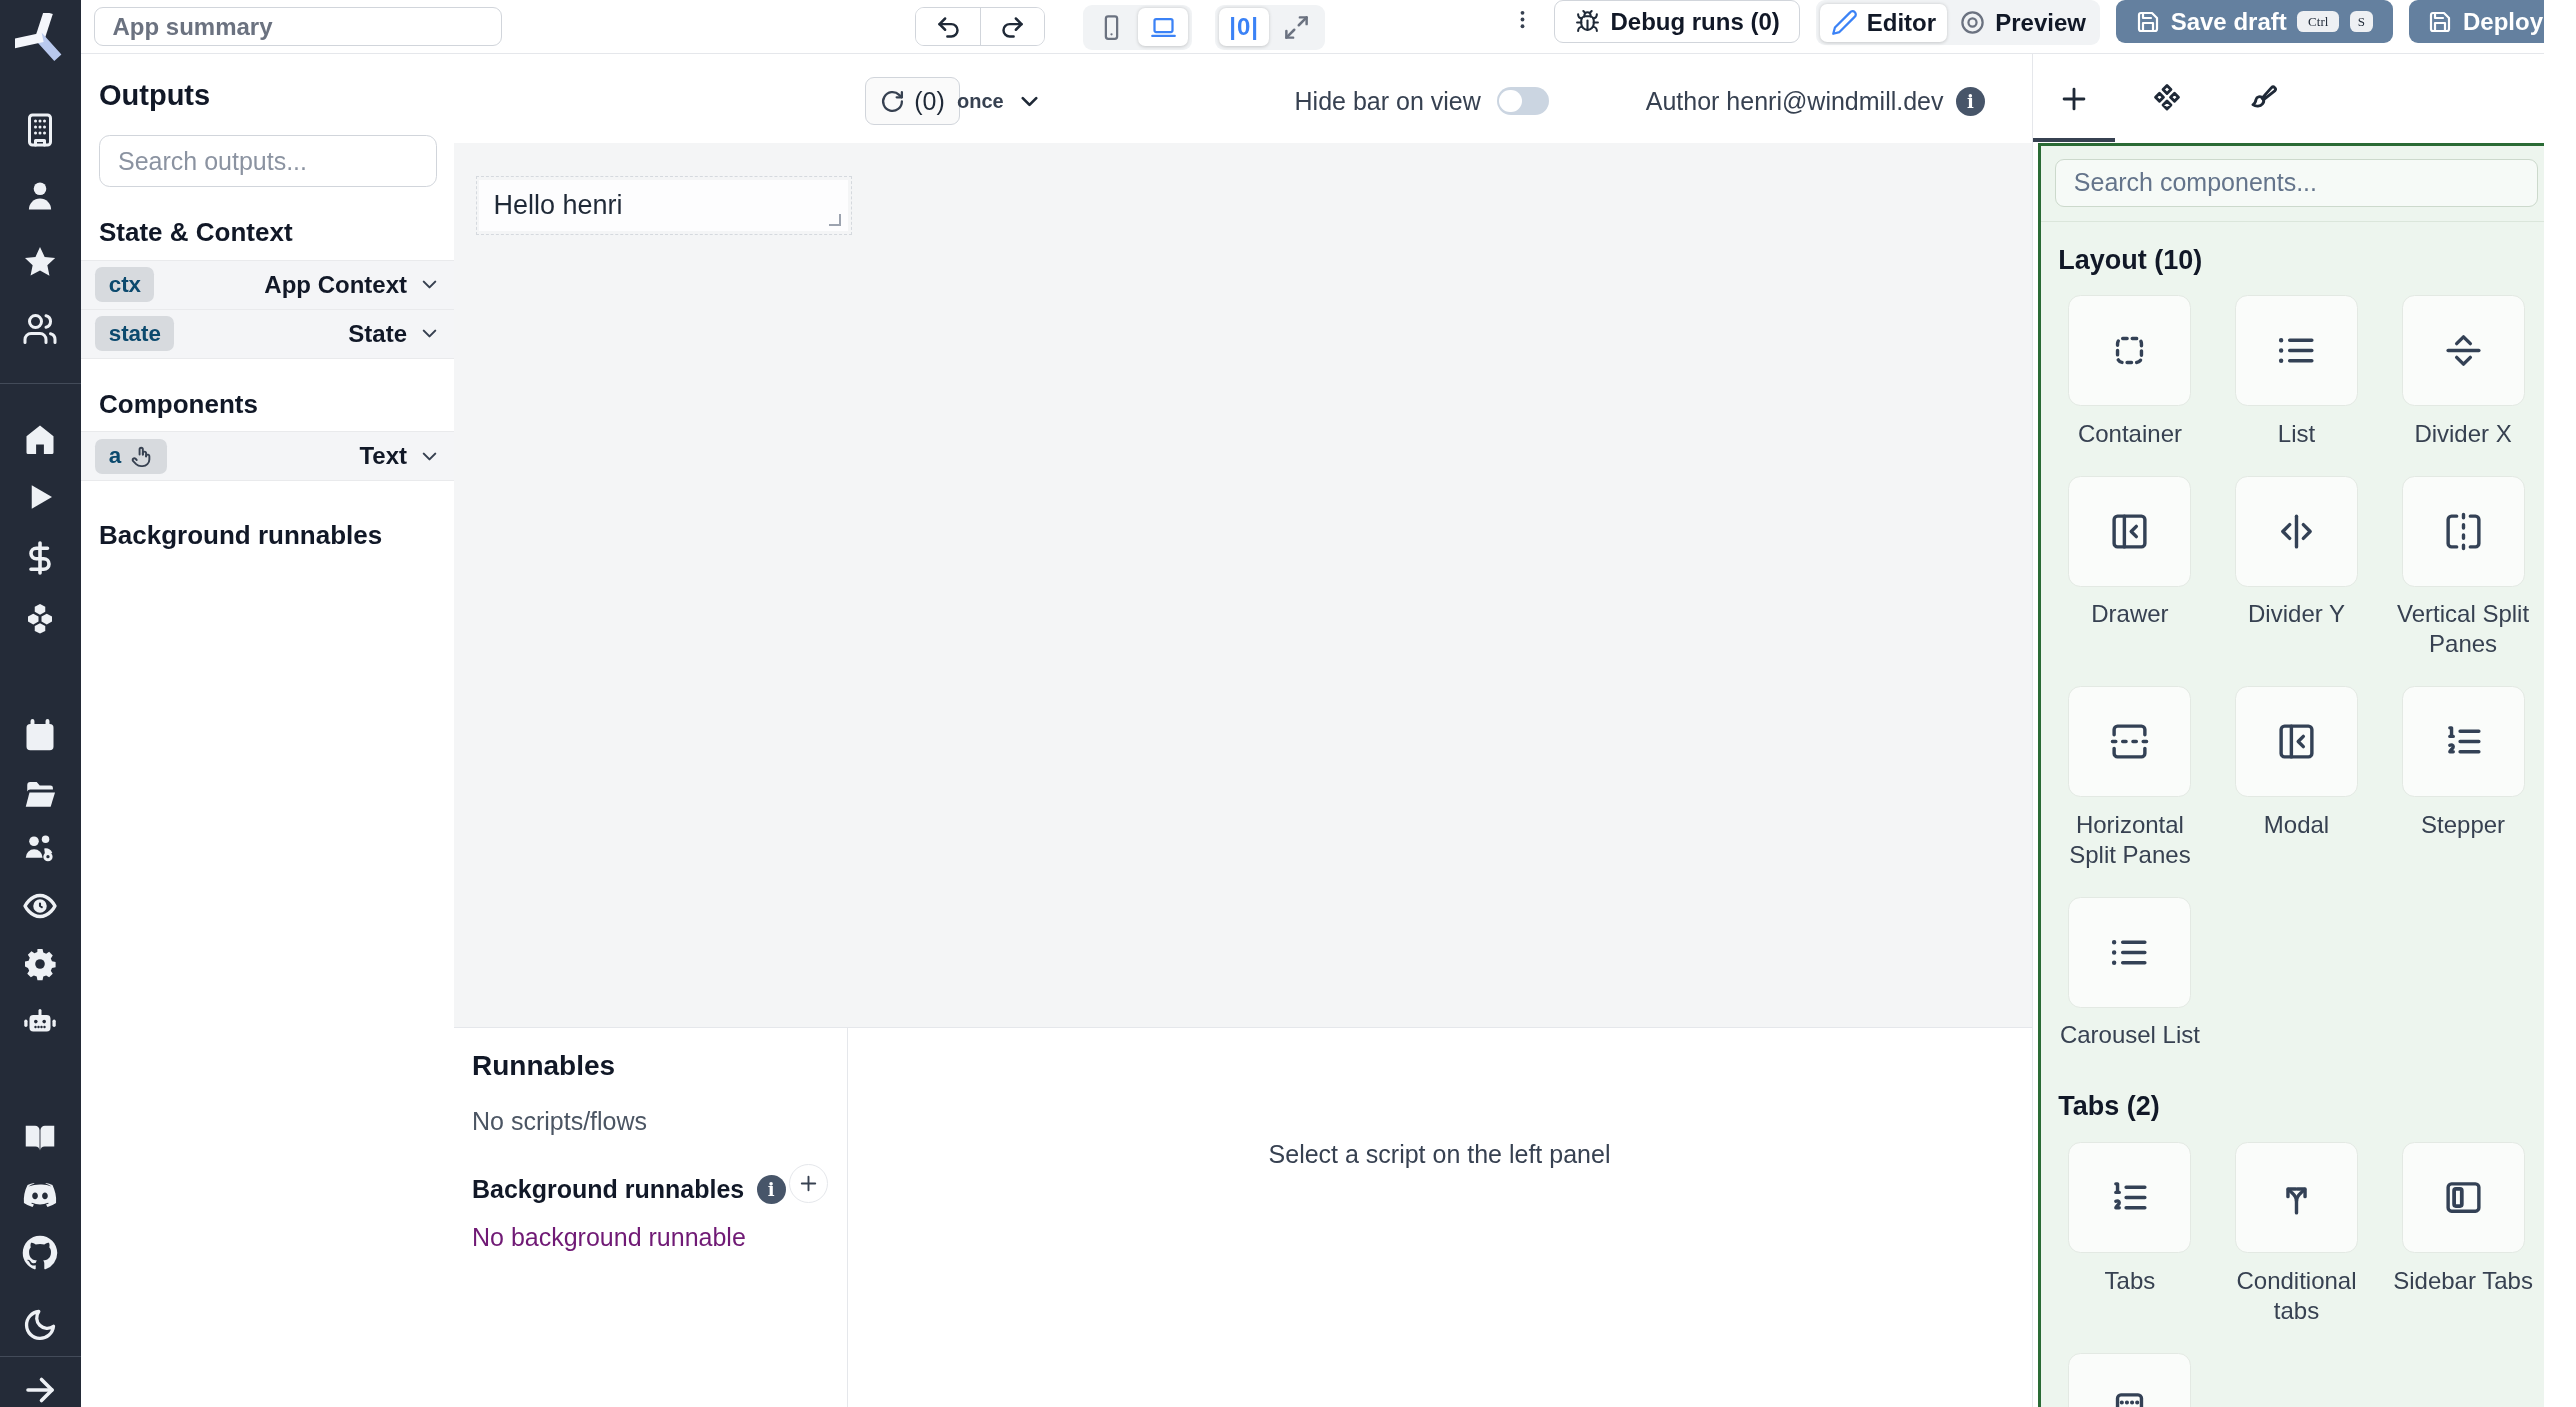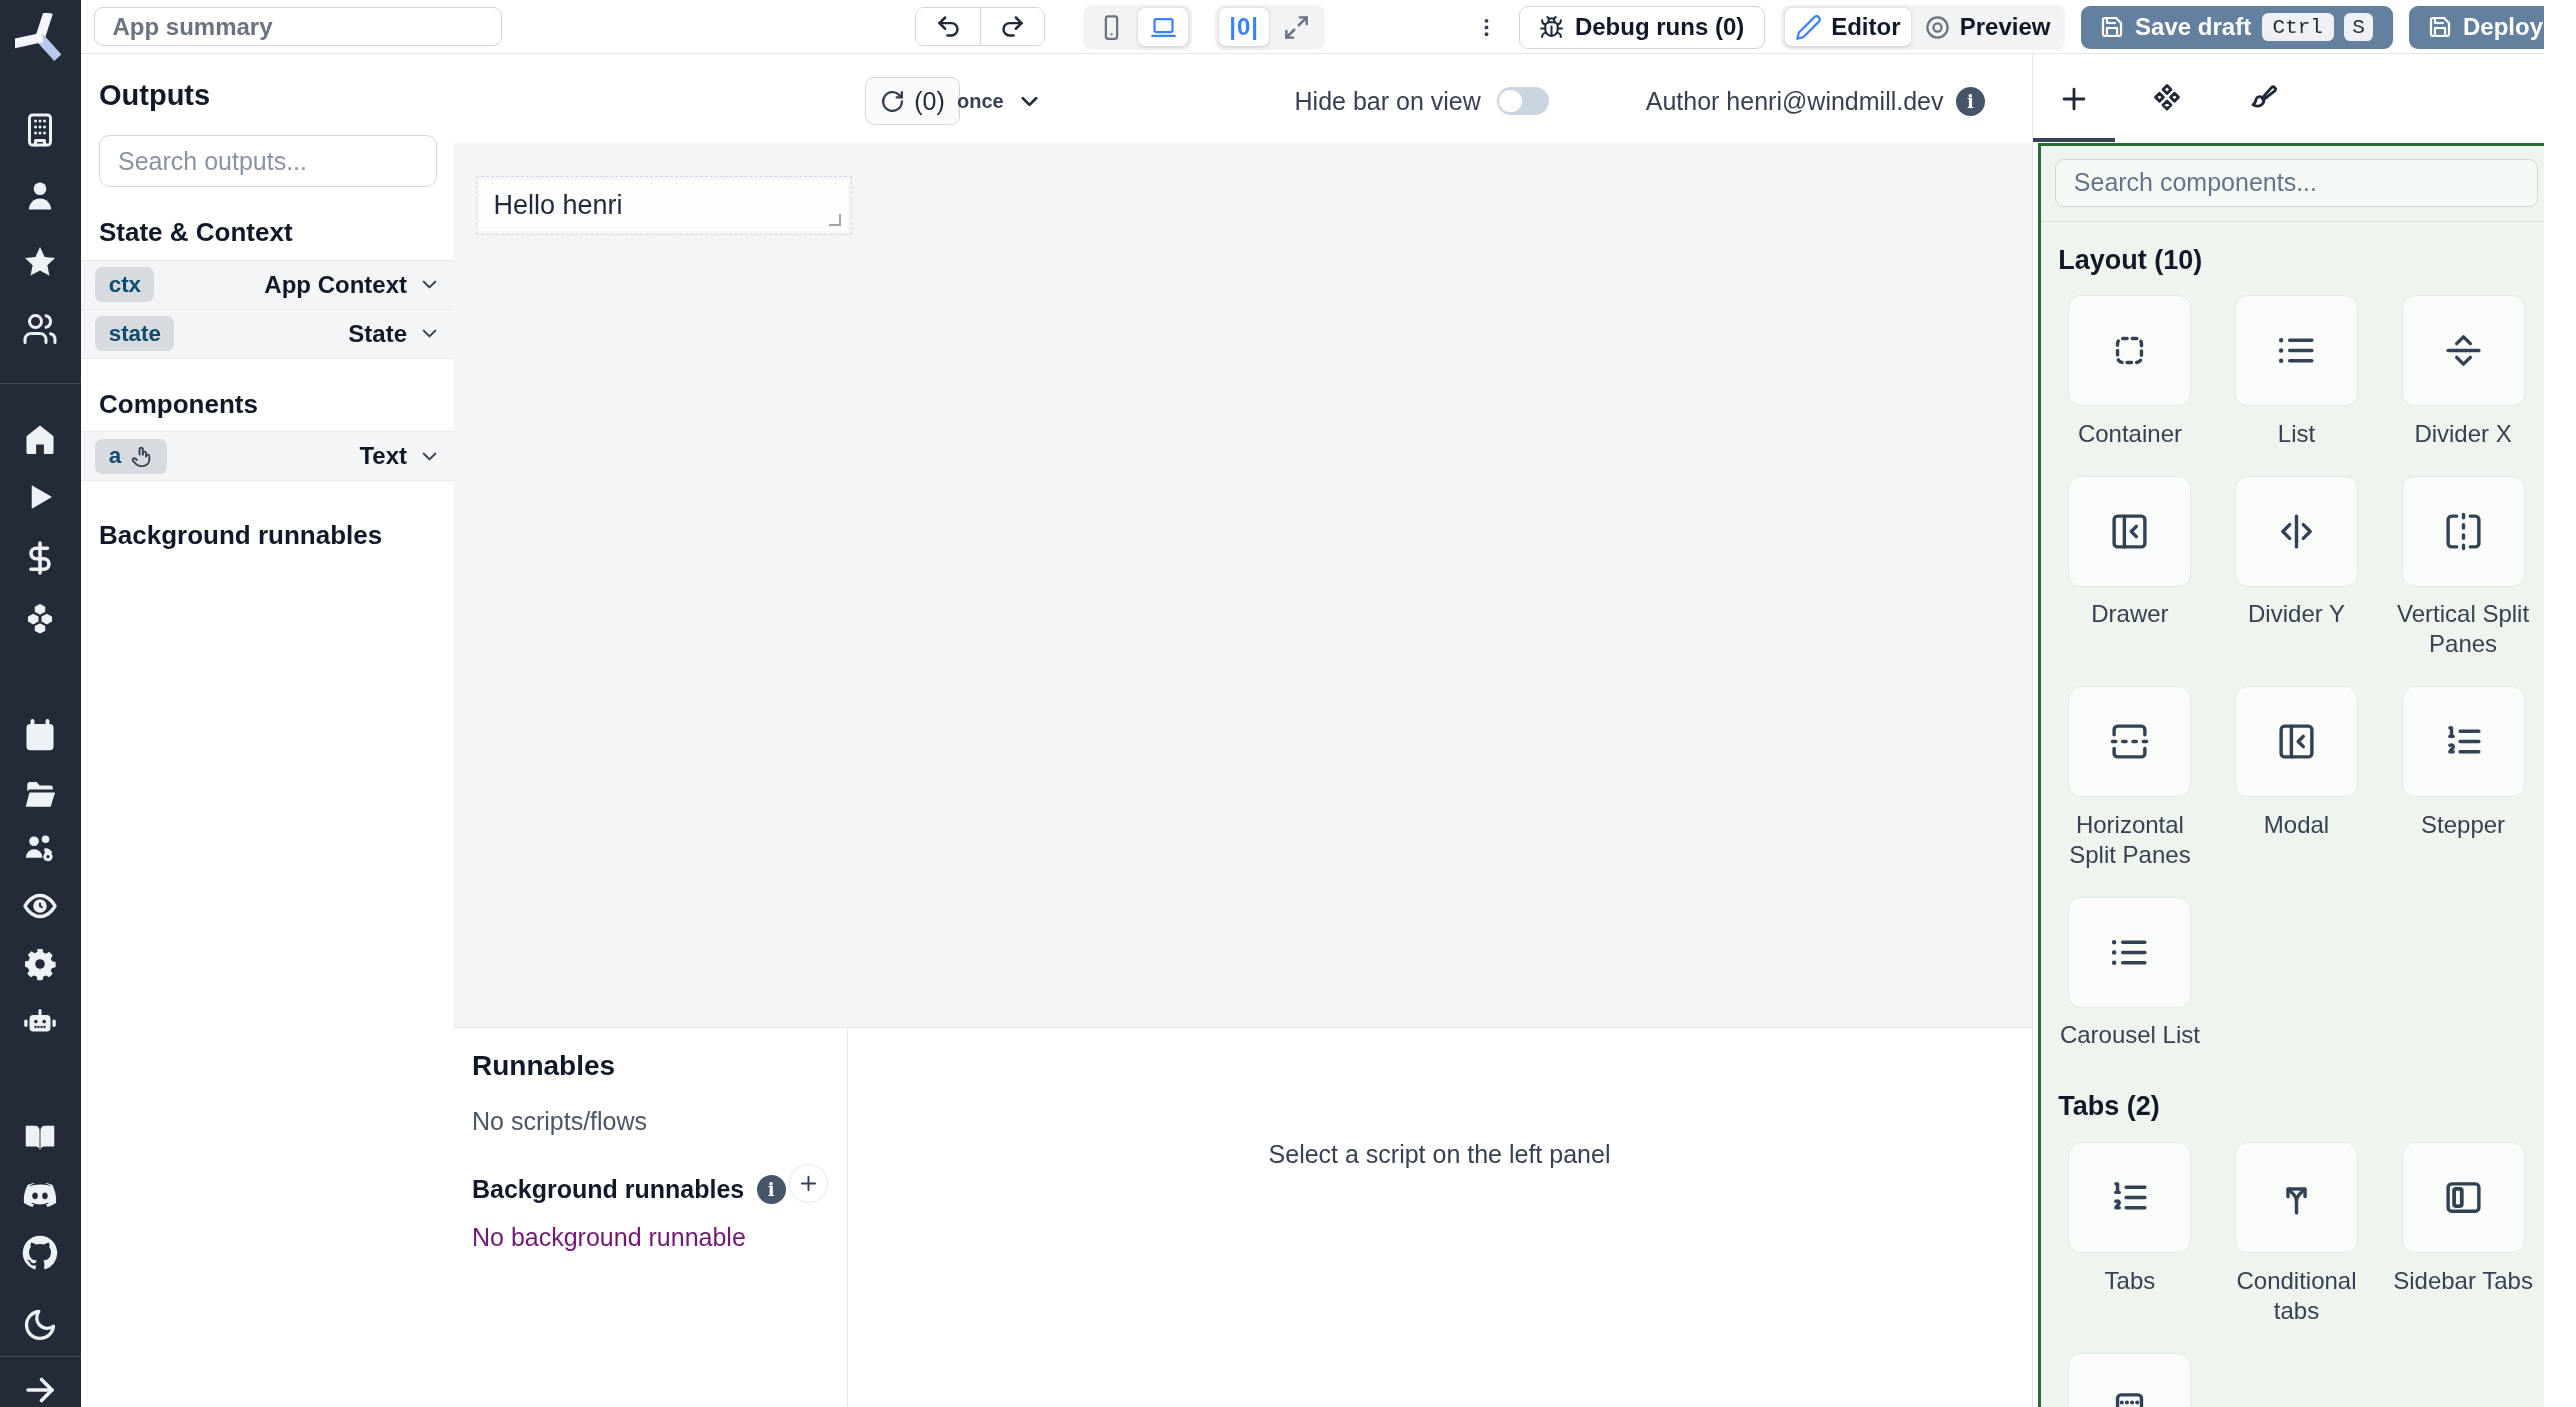--- a/index.html
+++ b/index.html
@@ -11,42 +11,42 @@
   .rail { position:absolute; left:0; top:0; width:81px; height:1408px; background:#242b38; z-index:30; }
   .rail-item { position:absolute; left:20.6px; width:39px; height:39px; color:#eef1f5; display:flex; align-items:center; justify-content:center; cursor:pointer; }
   .rail-item svg { width:36px; height:36px; }
   .rail-logo { position:absolute; left:15px; top:12.5px; width:50px; height:50px; }
   .rail-div { position:absolute; left:0; width:81px; height:0; border-top:0.9px solid #434b59; }
 
   
   .topbar { position:absolute; left:81px; top:0; width:2496px; height:54px; background:#fff; border-bottom:0.9px solid #e5e7eb; z-index:20; }
   .summary-input { position:absolute; left:12.5px; top:7.2px; width:408px; height:39px; border:0.9px solid #d1d5db; border-radius:9px; padding:0 18px; font-size:24px; font-weight:600; color:#4b5563; background:#fff; font-family:inherit; }
   .summary-input::placeholder { color:#6b7280; font-weight:600; }
-  .tb-cluster { position:absolute; top:0; height:54px; display:flex; align-items:center; }
+  .tb-cluster { position:absolute; top:0; height:54px; display:flex; }
   .undo-redo { left:834px; border:0.9px solid #d1d5db; border-radius:9px; overflow:hidden; height:39px; top:7.2px; }
   .ur-btn { width:64px; height:38px; display:flex; align-items:center; justify-content:center; background:#fff; cursor:pointer; }
   .ur-btn + .ur-btn { border-left:0.9px solid #d1d5db; }
   .ur-btn svg { width:27px; height:27px; color:#1f2937; }
   .seg-group { background:#f1f3f5; border-radius:9px; padding:3.6px; display:flex; gap:1.8px; align-items:center; height:45px; top:4.5px; }
   .seg-chip { min-width:50px; height:38px; border-radius:7.2px; display:flex; align-items:center; justify-content:center; padding:0 10.7px; gap:9px; cursor:pointer; }
   .seg-chip.active { background:#fff; box-shadow:0 0.9px 3.6px rgba(0,0,0,.18); }
   .seg-chip svg { width:27px; height:27px; }
   .ico-gray { color:#6b7280; } .ico-blue { color:#3b82f6; }
   .device-group { left:1002px; }
   .align-group { left:1134px; }
   .align-glyph { font-size:24px; font-weight:700; color:#3b82f6; letter-spacing:0.9px; }
   .tb-right { right:14.3px; gap:16px; }
   .dots-btn { width:32px; height:39px; display:flex; align-items:center; justify-content:center; cursor:pointer; }
   .dots-btn svg { width:23px; height:23px; color:#374151; }
   .btn-outline { display:flex; align-items:center; gap:10.7px; border:0.9px solid #d1d5db; border-radius:9px; background:#fff; height:43px; padding:0 19.7px; font-size:24px; font-weight:600; color:#111827; cursor:pointer; }
   .btn-outline svg { width:25px; height:25px; color:#1f2937; }
   .seg-label { font-size:24px; font-weight:600; color:#111827; }
   .btn-solid { display:flex; align-items:center; gap:10.7px; border:none; border-radius:9px; background:#64809f; height:43px; padding:0 19.7px; font-size:24px; font-weight:700; color:#fff; cursor:pointer; }
   .btn-solid svg { width:24px; height:24px; color:#fff; }
-  .kbd { background:#eef0f3; color:#1f2937; border-radius:6.3px; padding:2.7px 10.7px; font-family:Liberation Mono, monospace; font-size:21px; font-weight:400; }
+  .kbd { background:#eef0f3; color:#1f2937; border-radius:6.3px; padding:2.7px 10.7px; font-family:Liberation Serif, serif; font-size:13px; font-weight:400; }
   .kbd.sq { padding:2.7px 8px; }
 
   
   .outputs { position:absolute; left:81px; top:54px; width:374px; height:1354px; background:#fff; border-right:0.9px solid #e5e7eb; }
   .op-title { font-size:29px; font-weight:700; color:#111827; margin:25px 0 0 18px; }
   .op-search { margin:23px 18px 0 18px; width:338px; height:52px; border:0.9px solid #d1d5db; border-radius:10.7px; padding:0 18px; font-size:25px; color:#374151; background:#fff; font-family:inherit; }
   .op-search::placeholder { color:#8b93a1; }
   .op-head { font-size:26px; font-weight:700; color:#111827; margin:30px 0 12.5px 18px; }
   .op-row { width:374px; height:50px; background:#f4f5f7; border-top:0.9px solid #e9eaec; border-bottom:0.9px solid #e9eaec; margin-top:-0.9px; display:flex; align-items:center; padding:0 14.3px; cursor:pointer; }
   .op-chip { background:#d7dade; border-radius:7.2px; padding:4.5px 13.4px; font-size:22.4px; font-weight:700; color:#0c4a6e; display:flex; align-items:center; gap:9px; }

